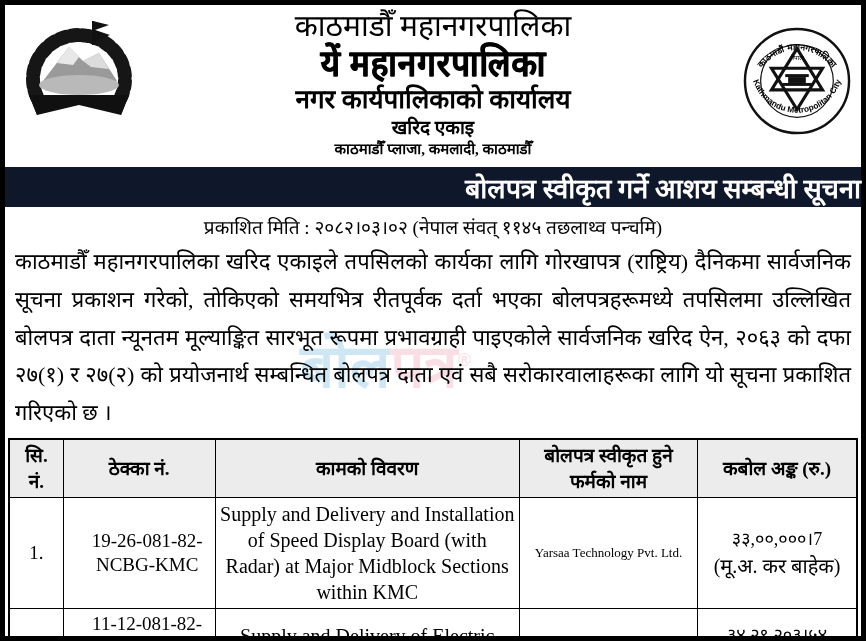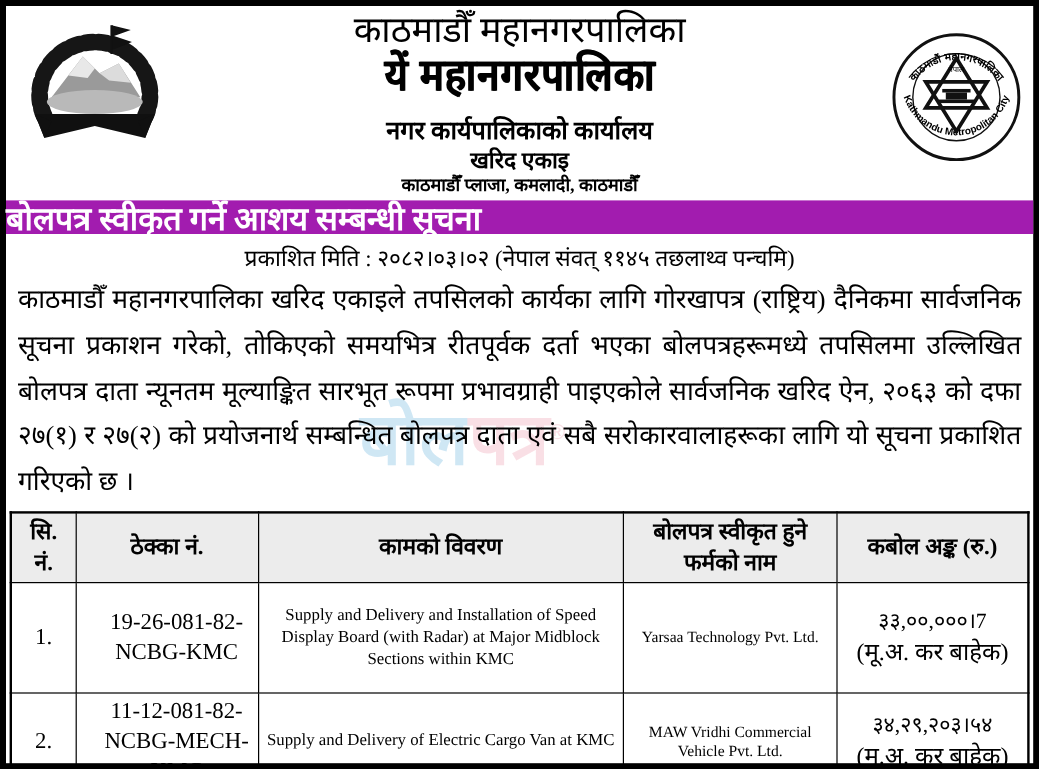--- a/index.html
+++ b/index.html
@@ -21,27 +21,27 @@
     position:absolute; left:12px; top:10px; width:124px; height:116px;
   }
   .seal-right {
     position:absolute; right:10px; top:22px; width:108px; height:108px;
   }
   .head-center { text-align:center; padding-top:4px; line-height:1.15; }
   .head-org   { font-size:30px; font-weight:normal; }
   .head-lipi  { font-size:33px; font-weight:bold; letter-spacing:1px;
                 transform:scaleY(1.12); margin-top:2px;
                 text-shadow:1px 0 0 #000; }
-  .head-office{ font-size:21px; font-weight:bold; margin-top:14px; }
+  .head-office{ font-size:26px; font-weight:bold; margin-top:2px; }
   .head-unit  { font-size:19px; font-weight:bold; margin-top:2px; }
   .head-addr  { font-size:15px; font-weight:bold; margin-top:2px; }
   
   .banner {
-    background:#a21caf; color:#fff; height:28px;
-    display:flex; align-items:center; justify-content:flex-start;
+    background:#0f172a; color:#fff; height:40px;
+    display:flex; align-items:center; justify-content:flex-end;
   }
   .banner-title { font-size:27px; font-weight:bold; }
   
   .dateline {
     text-align:center; font-weight:normal; font-size:19px;
     margin-top:7px;
   }
   .body-text {
     position:relative; z-index:1;
     margin:3px 10px 0 10px;
@@ -70,21 +70,21 @@
   }
   td { text-align:center; }
   .prewrap { white-space:pre-line; }
   .c-sn   { width:6.4%; }
   .c-no   { width:17.9%; }
   .c-desc { width:35.9%; }
   .c-firm { width:21.0%; }
   .c-amt  { width:18.8%; }
   .cell-sn   { font-size:19px; }
   .cell-no   { font-size:19px; line-height:1.3;padding-left:20px; }
-  .cell-desc { font-size:14px; line-height:1.3;border-radius:22px; }
+  .cell-desc { font-size:20px; line-height:1.3;border-radius:22px; }
   .cell-firm { font-size:13px; line-height:1.3; }
   .cell-amt  { font-size:18px; line-height:1.45; }
   .row-1 td { height:92px; }
   .row-2 td { height:80px; }
   .amt-note { font-size:20px;font-family:Liberation Serif, serif; }
   
   .footer {
     text-align:right; padding:3px 14px 0 0;
     font-size:21px; font-weight:bold;
   }

